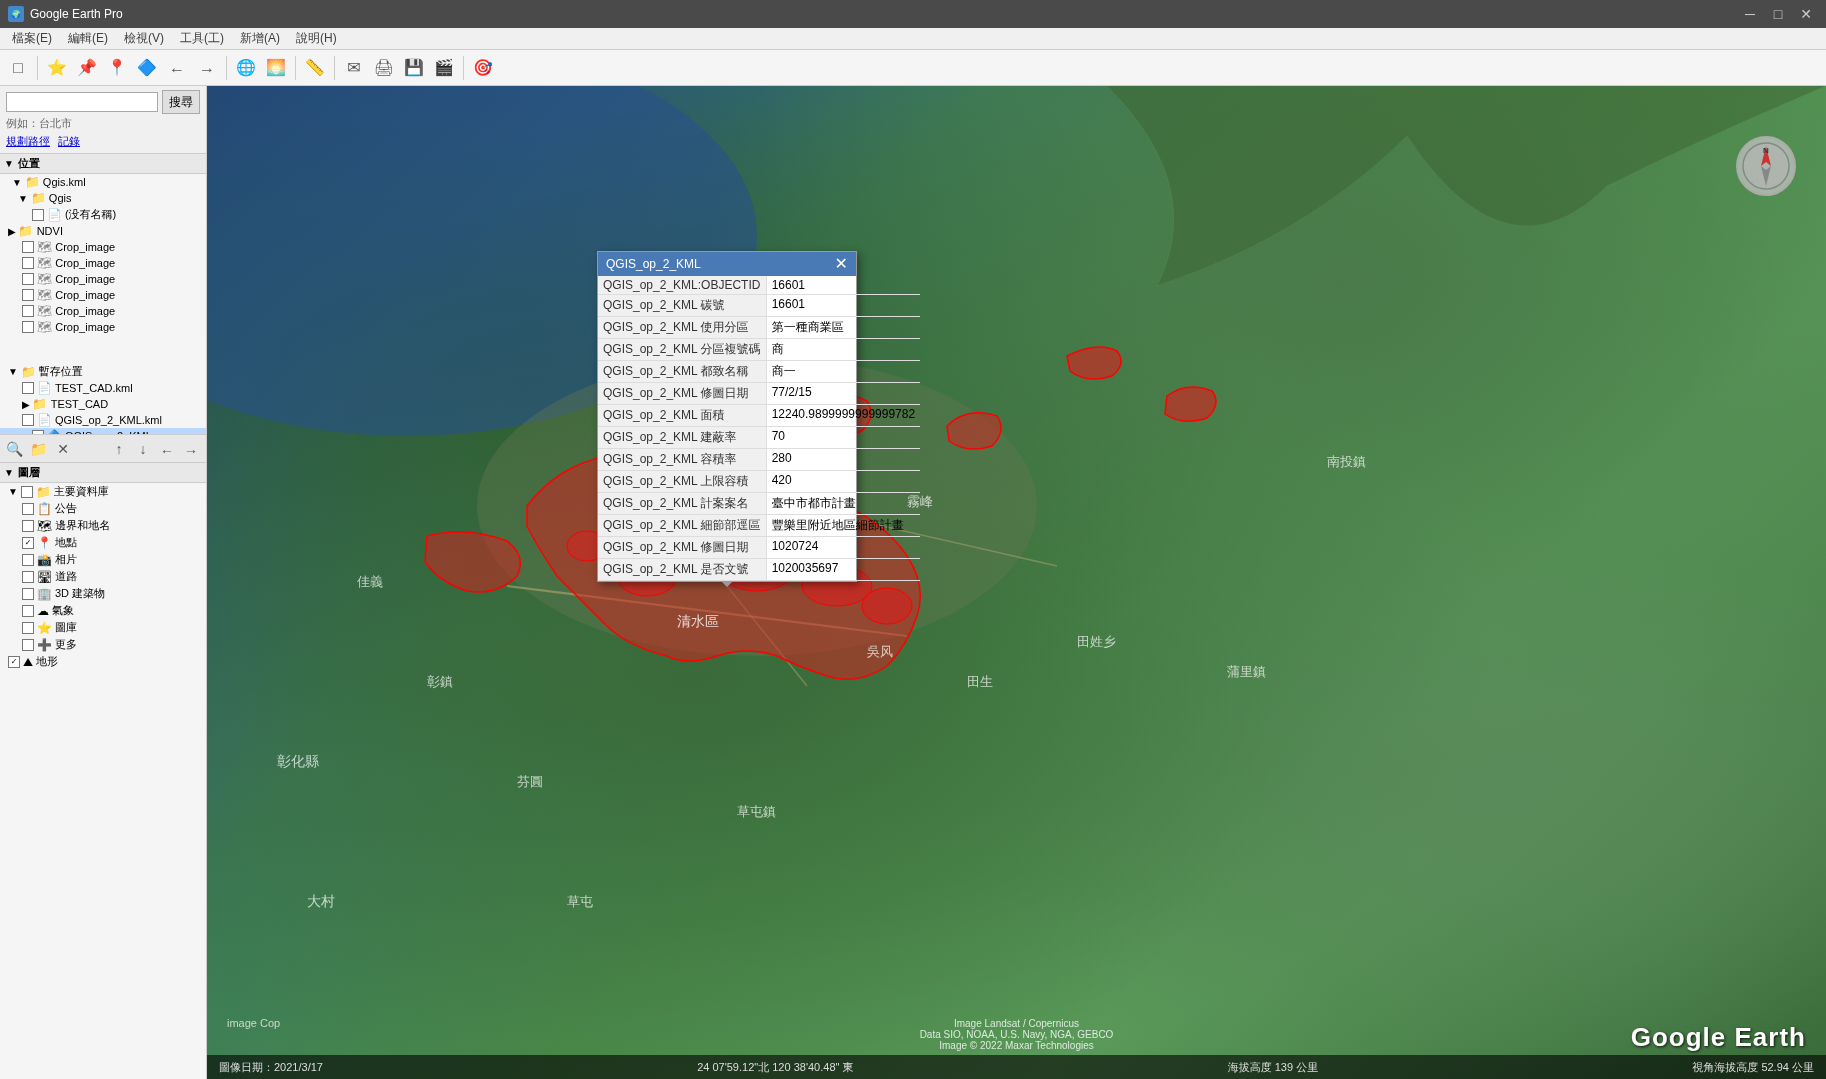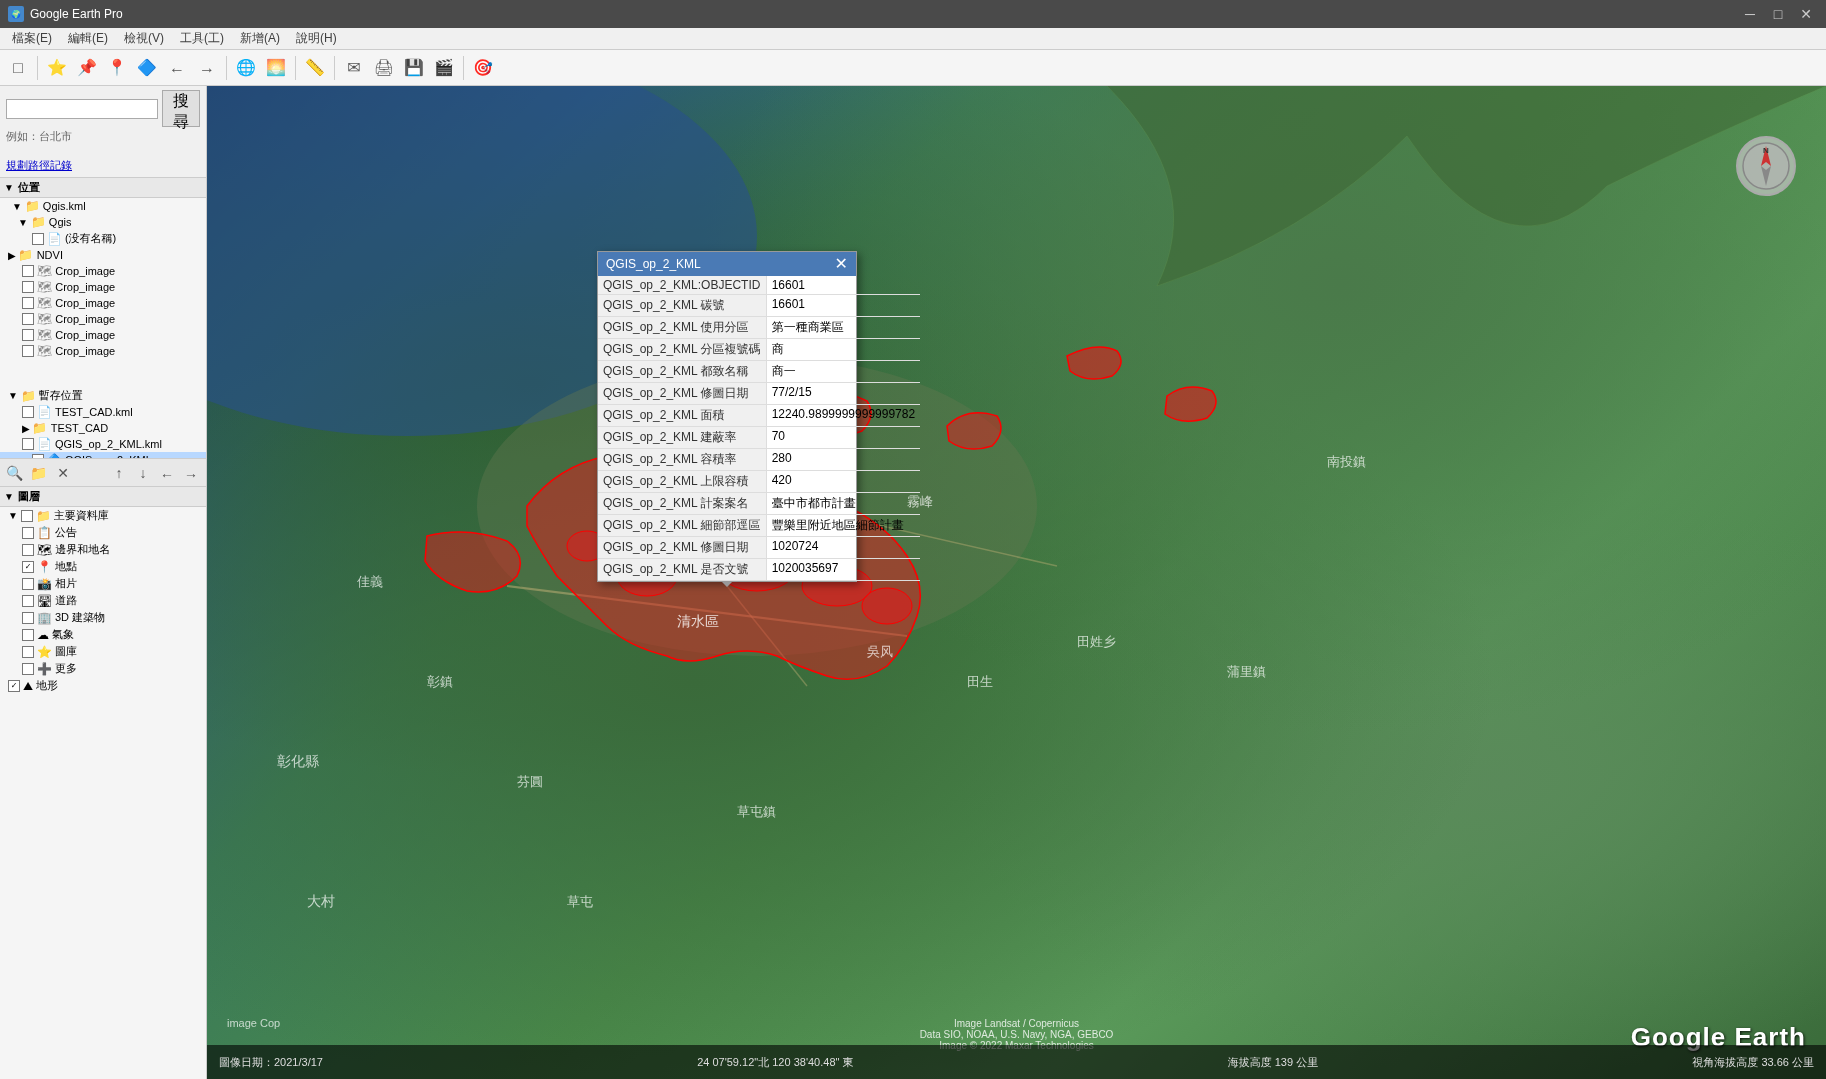--- a/index.html
+++ b/index.html
@@ -88,33 +88,33 @@
       align-items: center;
     }
     #search-input {
       flex: 1;
       height: 20px;
       border: 1px solid #aaa;
       padding: 0 4px;
       font-size: 11px;
     }
     #search-btn {
-      height: 37px;
+      height: 24px;
       padding: 0 6px;
       background: #e0e0e0;
       border: 1px solid #aaa;
       cursor: pointer;
-      font-size: 16px;
+      font-size: 12px;
     }
     #search-hint {
       font-size: 11px;
       color: #666;
       margin-top: 2px;
     }
-    #search-links { display: flex; margin-top: 14px; }
+    #search-links { display: flex; gap: 8px; margin-top: 3px; }
     .search-link { color: #0000cc; text-decoration: underline; cursor: pointer; font-size: 11px; }
 
     
     .sidebar-section { flex: 1; overflow-y: auto; }
     .section-header {
       display: flex;
       align-items: center;
       padding: 2px 4px;
       background: #e8e8e8;
       border-bottom: 1px solid #ccc;
@@ -191,21 +191,21 @@
       font-size: 20px;
       cursor: pointer;
       border: 2px solid #aaa;
     }
 
     
     #status-bar {
       position: absolute;
       bottom: 0;
       left: 0; right: 0;
-      height: 34px;
+      height: 24px;
       background: rgba(0,0,0,0.6);
       display: flex;
       align-items: center;
       justify-content: space-between;
       padding: 0 12px;
       color: #ddd;
       font-size: 11px;
     }
 
     
@@ -666,18 +666,18 @@
       <div>Data SIO, NOAA, U.S. Navy, NGA, GEBCO</div>
       <div>Image © 2022 Maxar Technologies</div>
     </div>
 
     <div id="image-cop">image Cop</div>
 
     <div id="status-bar">
       <span>圖像日期：2021/3/17</span>
       <span>24 07'59.12"北 120 38'40.48" 東</span>
       <span>海拔高度 139 公里</span>
-      <span>視角海拔高度 33.66 公里</span>
+      <span>視角海拔高度 52.94 公里</span>
     </div>
 
   </div>
 
 </div>
 
 </body></html>

